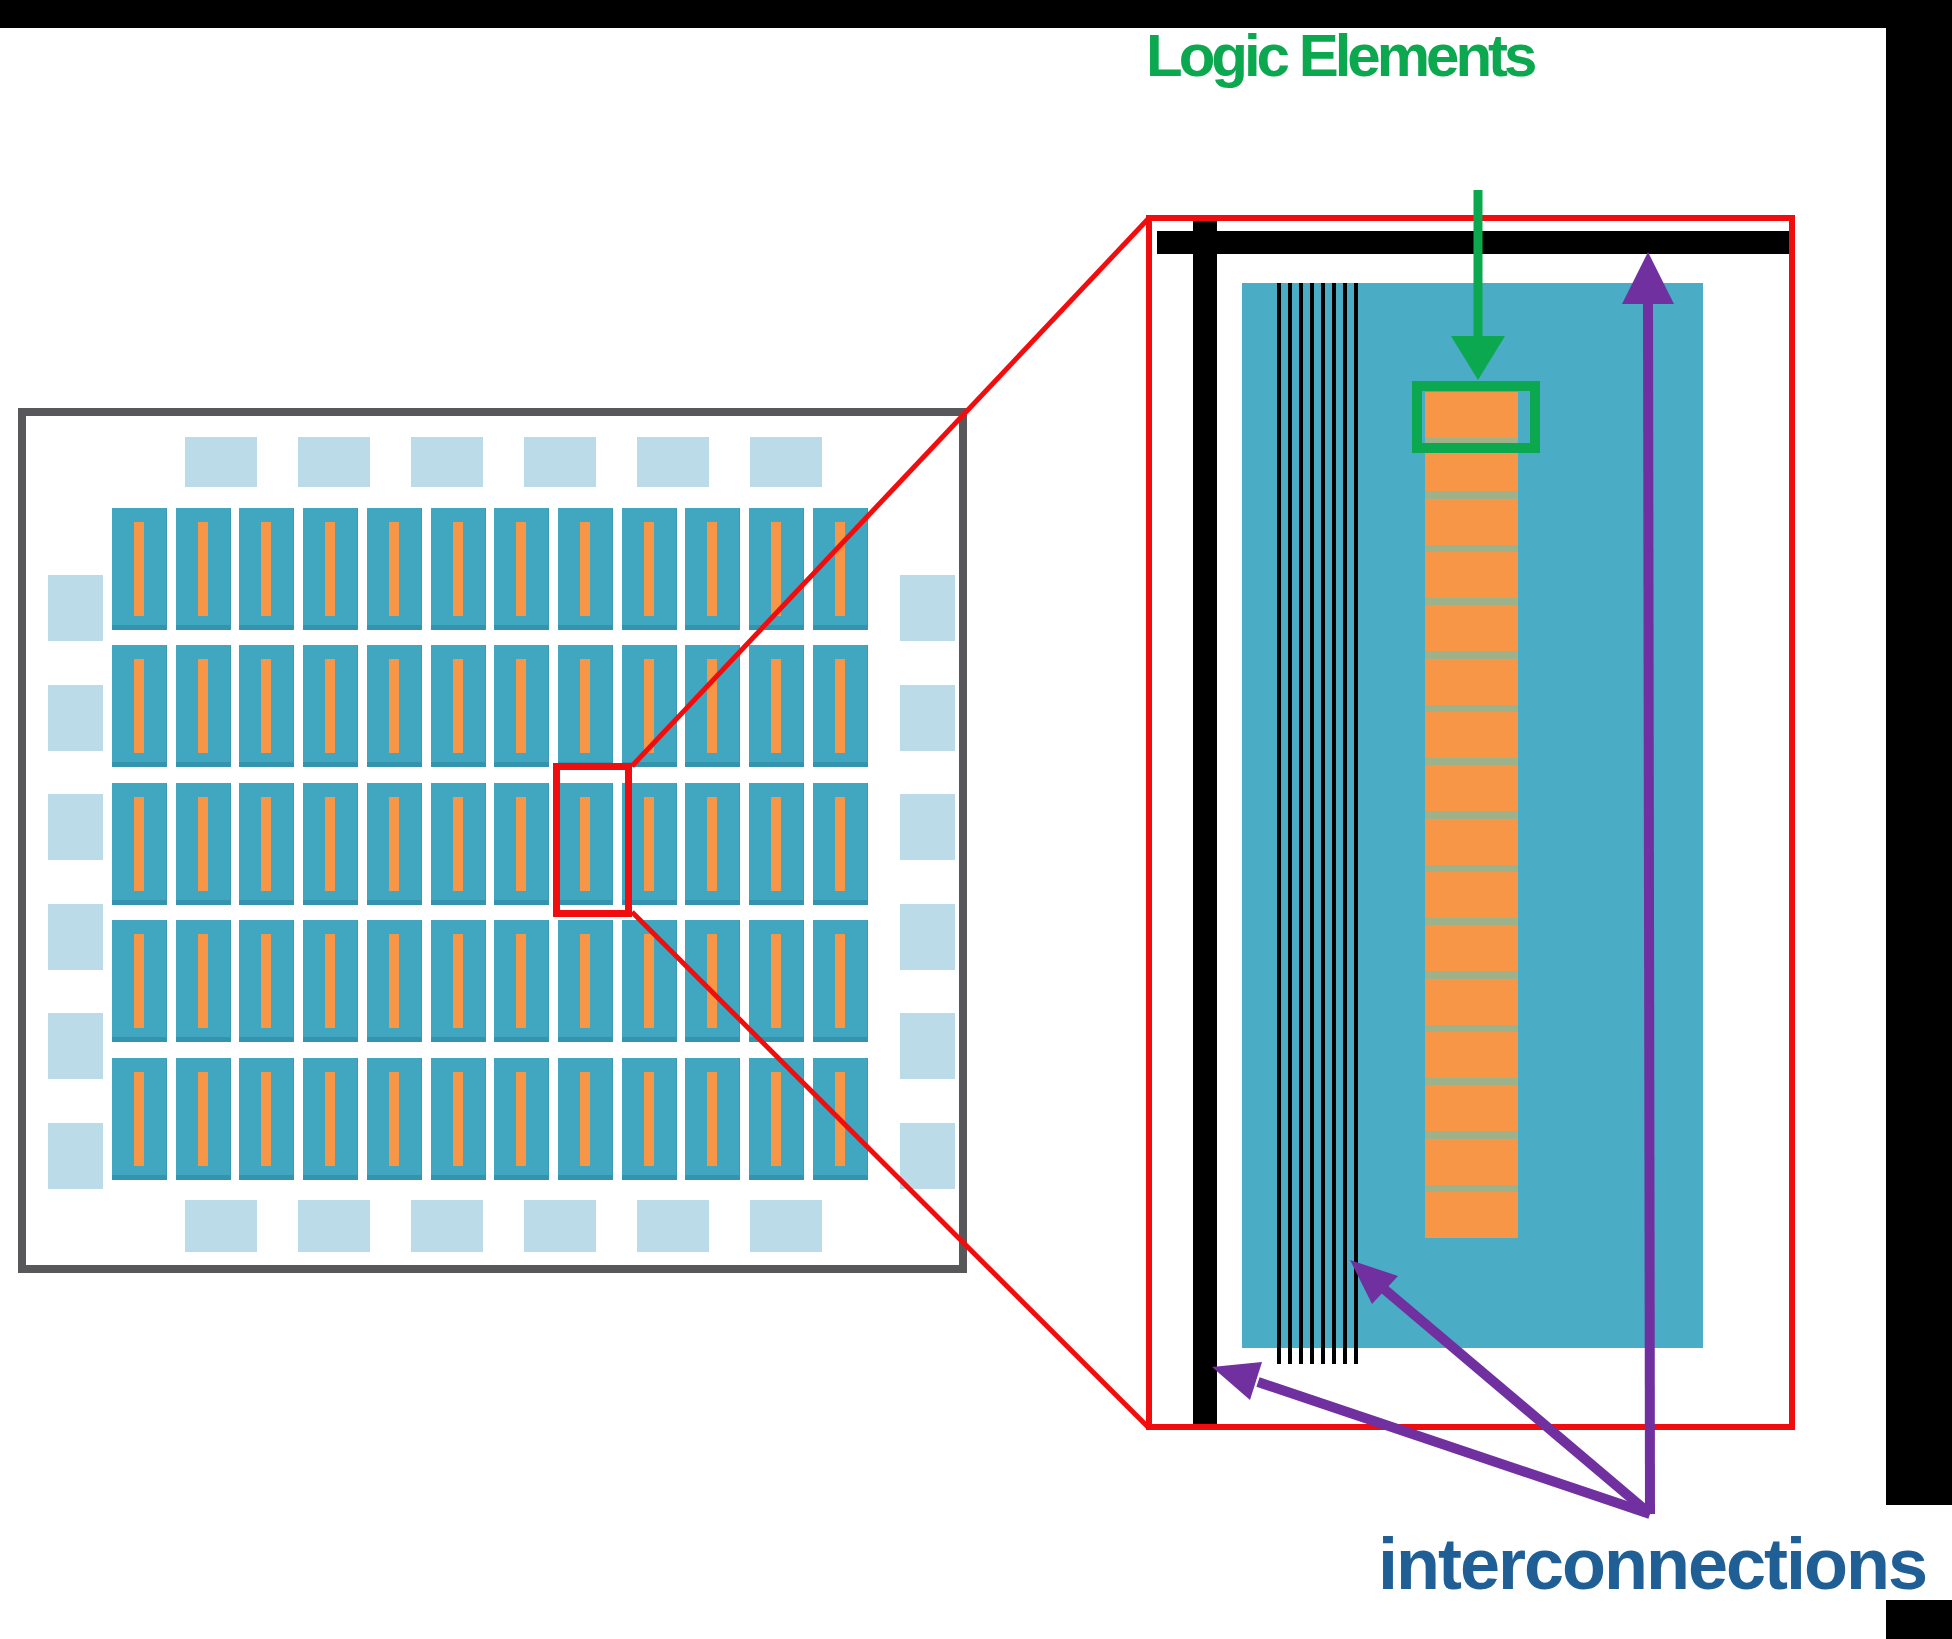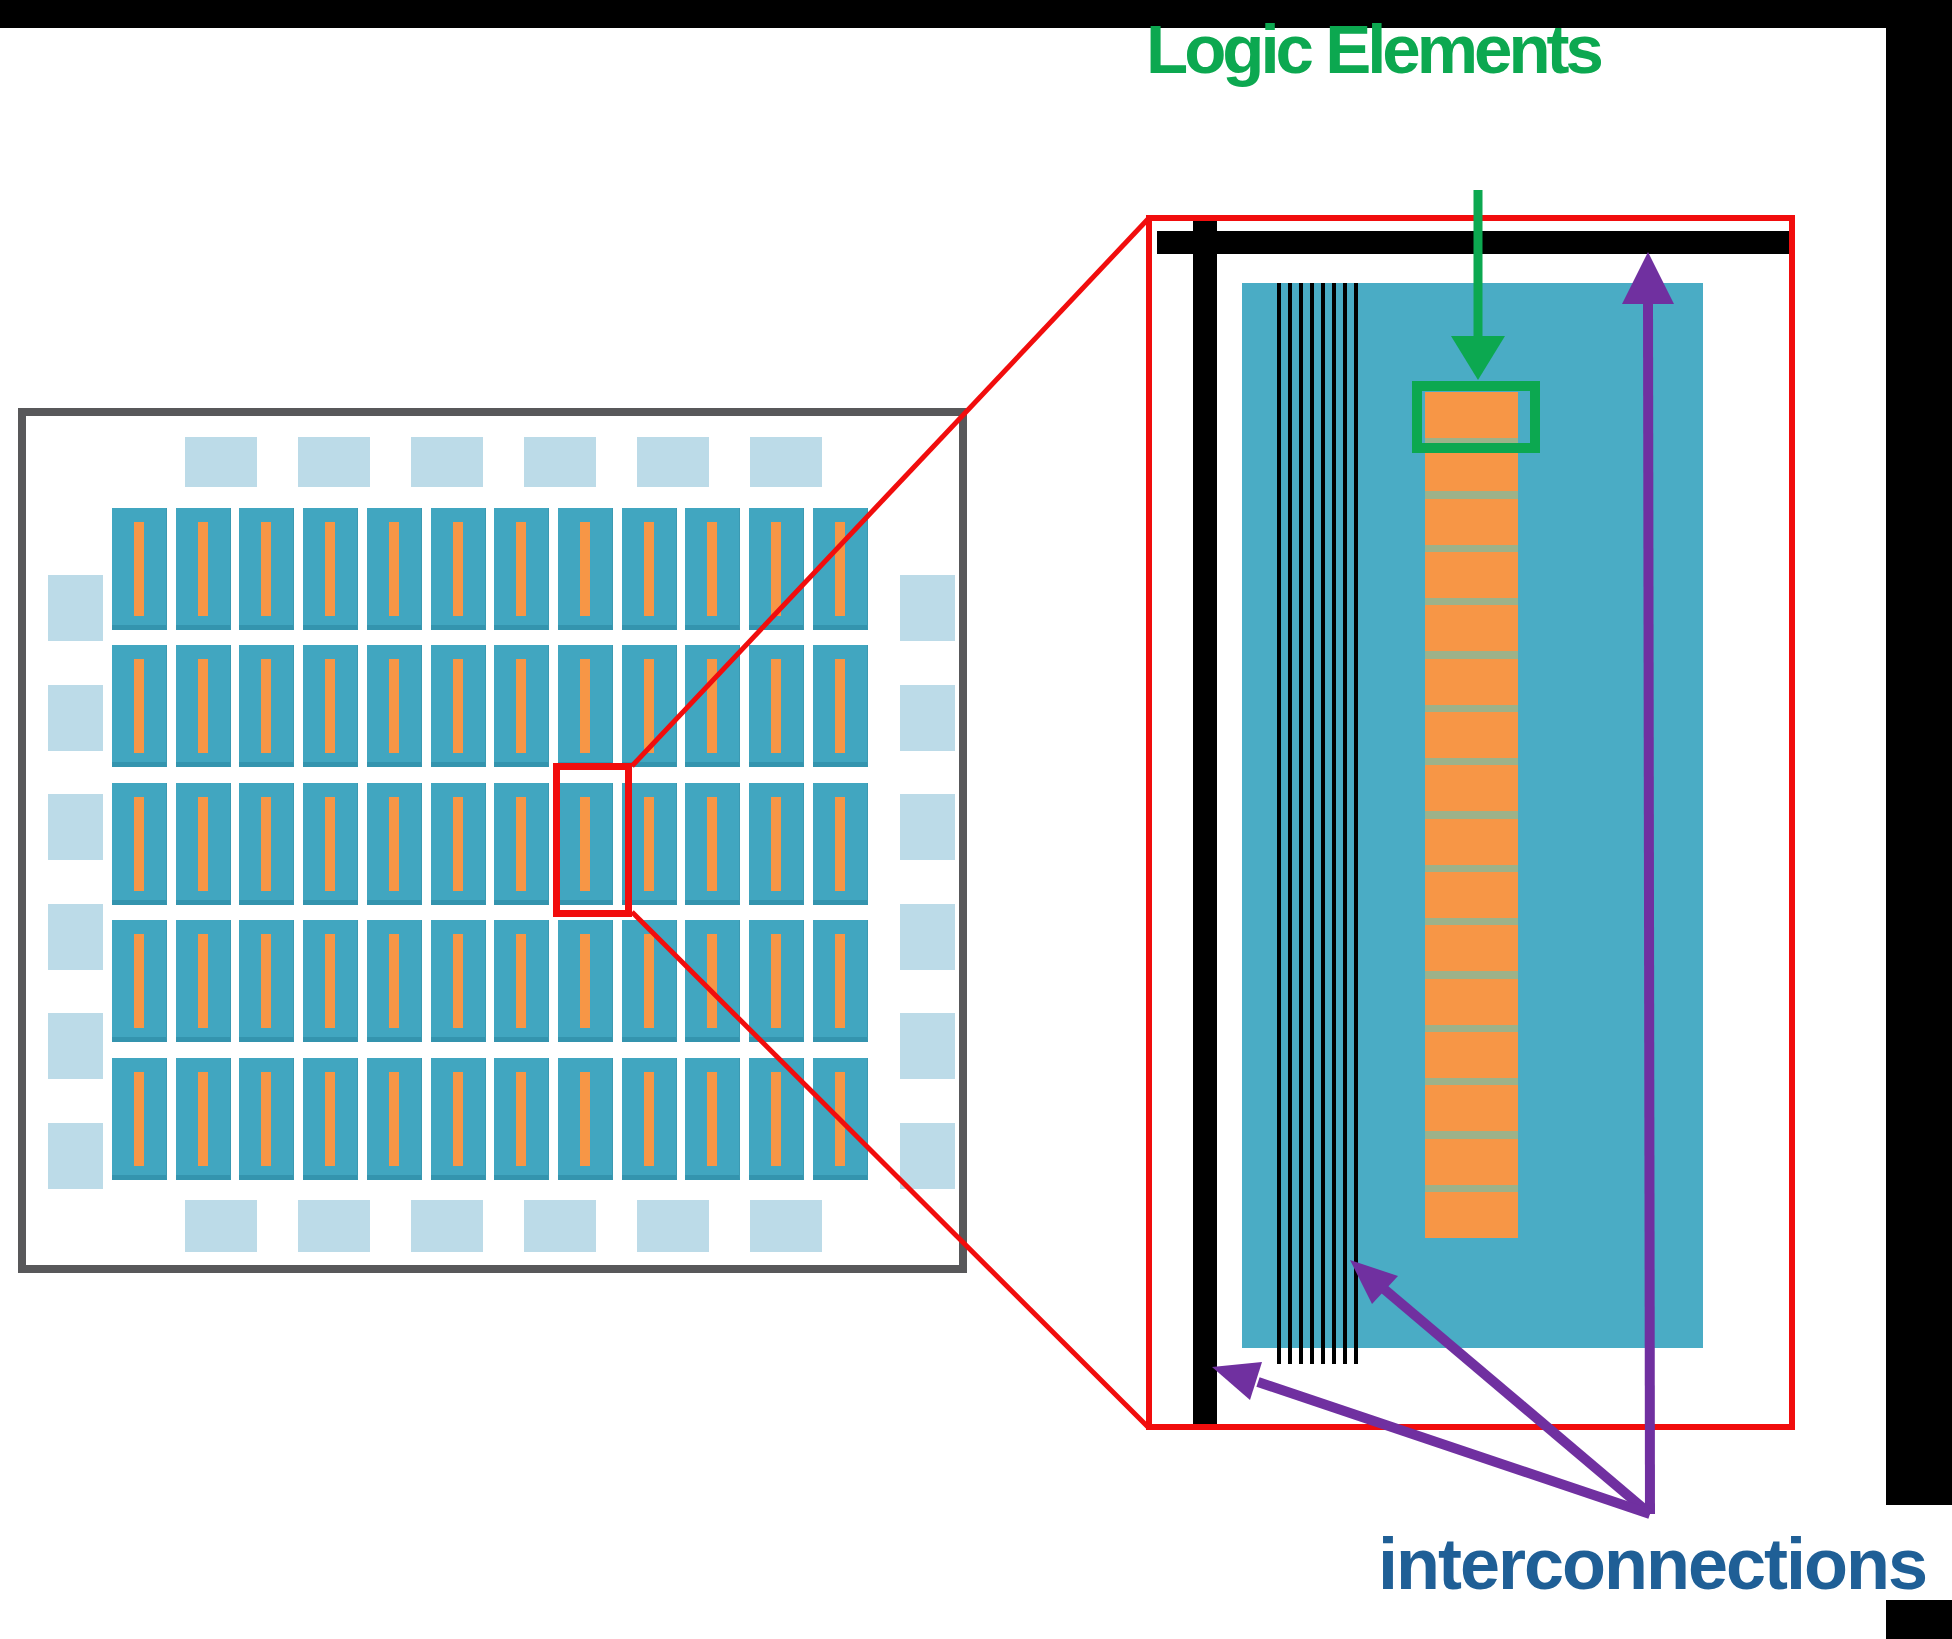--- a/index.html
+++ b/index.html
@@ -56,23 +56,23 @@
   }
   .le-cell{width:100%;height:46px;background:var(--orange,#F79646);}
   .le-highlight{
     left:1412px;top:381px;width:128px;height:72px;
     border:10px solid var(--green,#0CA850);
     background:transparent;
   }
 
   
   .label-logic{
-    left:1146px;top:15px;
+    left:1146px;top:26px;
     color:var(--green,#0CA850);
-    font-size:69px;font-weight:700;letter-spacing:-4px;
+    font-size:60px;font-weight:700;letter-spacing:-4px;
     line-height:1;white-space:nowrap;text-align:center;
   }
   .label-interconnect{
     left:1378px;top:1528px;
     color:var(--label-blue,#1F5F96);
     font-size:72px;font-weight:700;letter-spacing:-2px;
     line-height:1;white-space:nowrap;
   }
 
   .overlay{left:0;top:0;width:1952px;height:1639px;pointer-events:none;}

